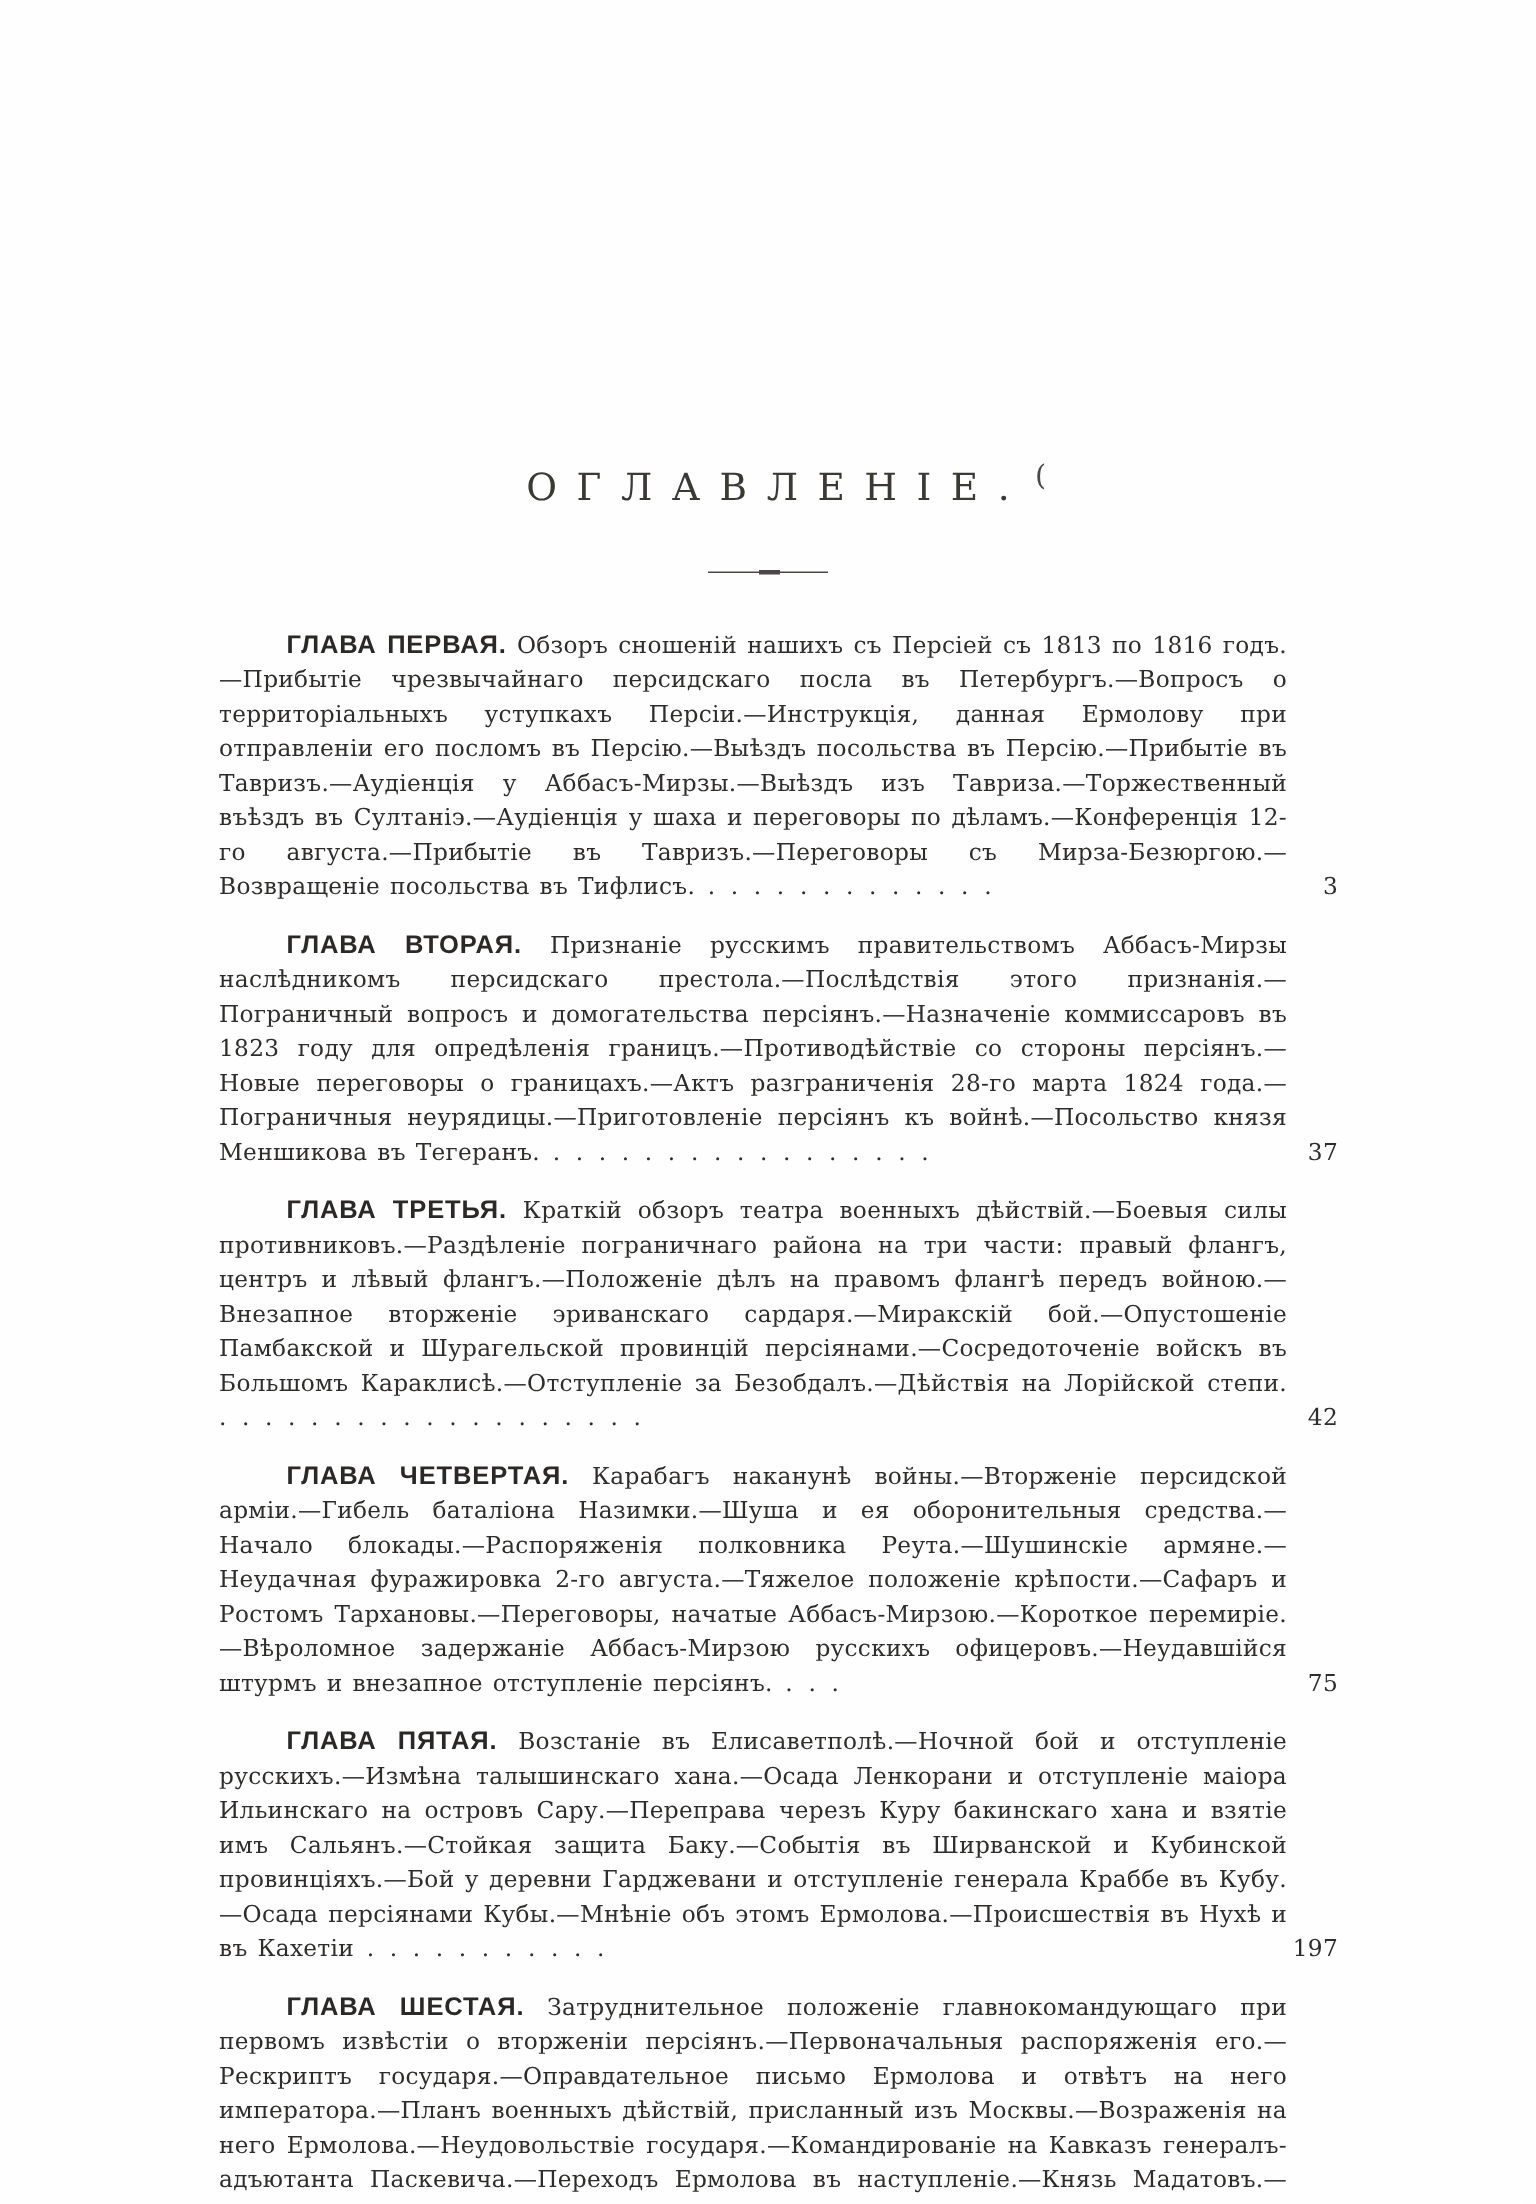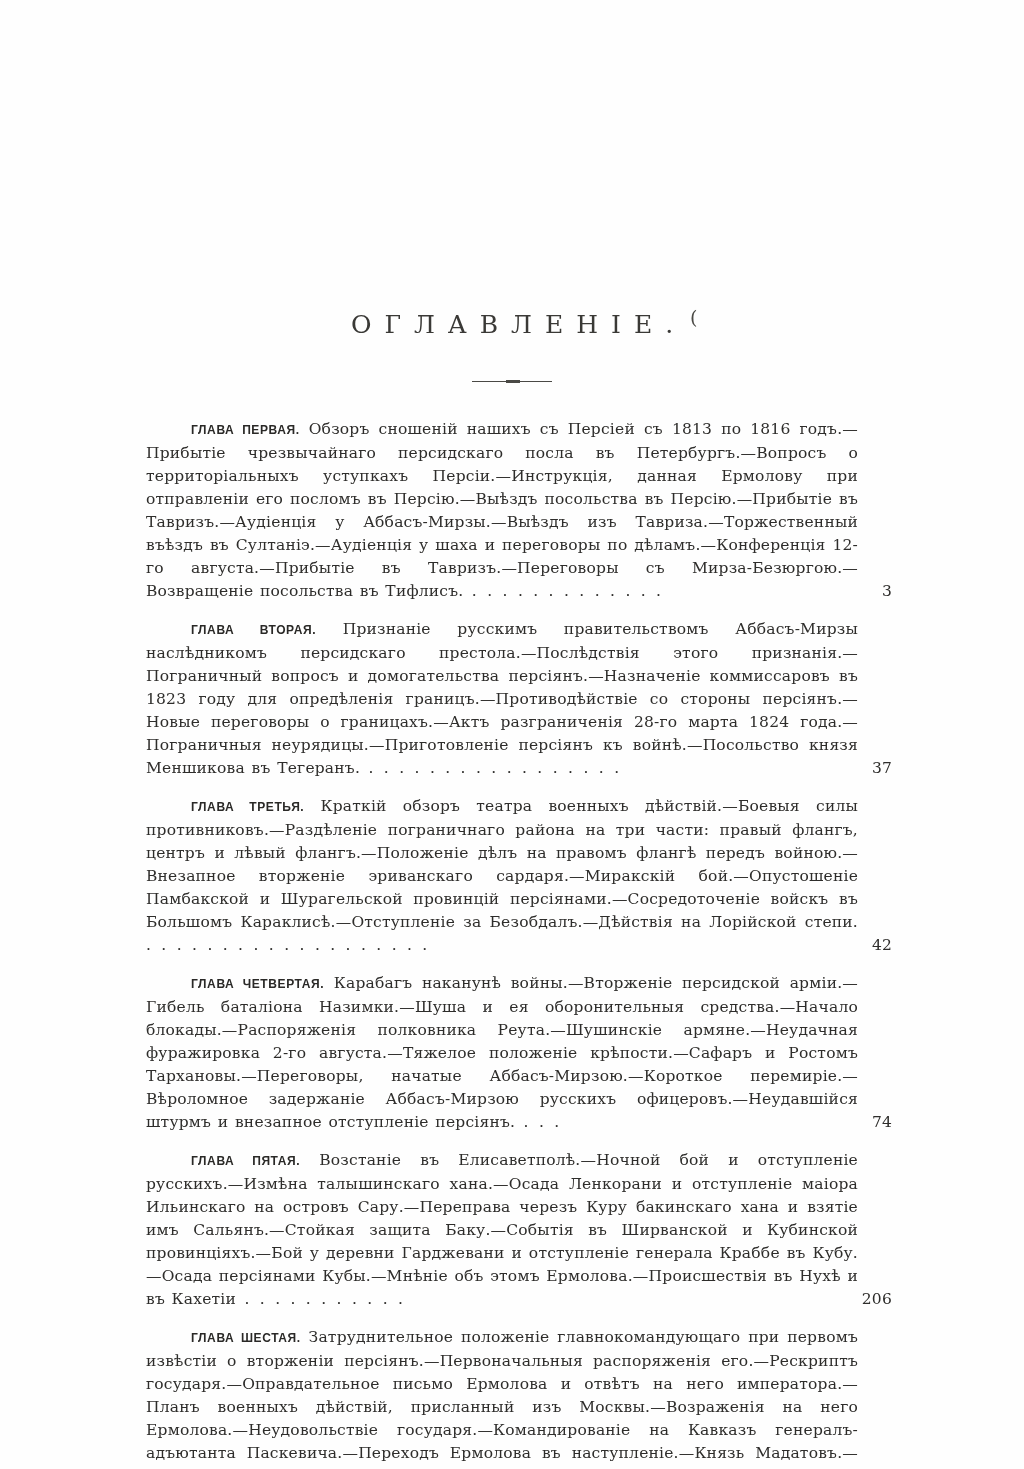--- a/index.html
+++ b/index.html
@@ -64,21 +64,21 @@
     word-spacing: 1.5px;
   }
   .entry {
     position: relative;
     margin: 0 0 15px 0;
     text-indent: 45px;
   }
   .chapter {
     font-family: "Liberation Sans", sans-serif;
     font-weight: bold;
-    font-size: 12px;
+    font-size: 17px;
     letter-spacing: 0.6px;
     color: #2a2927;
   }
   .leaders {
     letter-spacing: 2px;
     white-space: nowrap;
     overflow: hidden;
   }
   .pagenum {
     position: absolute;
@@ -113,26 +113,26 @@
       <span class="pagenum">37</span>
     </p>
 
     <p class="entry">
       <span class="chapter">ГЛАВА ТРЕТЬЯ.</span><span> Краткій обзоръ театра военныхъ дѣйствій.—Боевыя силы противниковъ.—Раздѣленіе пограничнаго района на три части: правый флангъ, центръ и лѣвый флангъ.—Положеніе дѣлъ на правомъ флангѣ передъ войною.—Внезапное вторженіе эриванскаго сардаря.—Миракскій бой.—Опустошеніе Памбакской и Шурагельской провинцій персіянами.—Сосредоточеніе войскъ въ Большомъ Караклисѣ.—Отступленіе за Безобдалъ.—Дѣйствія на Лорійской степи.</span><span class="leaders"> . . . . . . . .    . . . . . . . . . . .</span>
       <span class="pagenum">42</span>
     </p>
 
     <p class="entry">
       <span class="chapter">ГЛАВА ЧЕТВЕРТАЯ.</span><span> Карабагъ наканунѣ войны.—Вторженіе персидской арміи.—Гибель баталіона Назимки.—Шуша и ея оборонительныя средства.—Начало блокады.—Распоряженія полковника Реута.—Шушинскіе армяне.—Неудачная фуражировка 2-го августа.—Тяжелое положеніе крѣпости.—Сафаръ и Ростомъ Тархановы.—Переговоры, начатые Аббасъ-Мирзою.—Короткое перемиріе.—Вѣроломное задержаніе Аббасъ-Мирзою русскихъ офицеровъ.—Неудавшійся штурмъ и внезапное отступленіе персіянъ.</span><span class="leaders"> . . .</span>
-      <span class="pagenum">74</span>
+      <span class="pagenum">75</span>
     </p>
 
     <p class="entry">
       <span class="chapter">ГЛАВА ПЯТАЯ.</span><span> Возстаніе въ Елисаветполѣ.—Ночной бой и отступленіе русскихъ.—Измѣна талышинскаго хана.—Осада Ленкорани и отступленіе маіора Ильинскаго на островъ Сару.—Переправа черезъ Куру бакинскаго хана и взятіе имъ Сальянъ.—Стойкая защита Баку.—Событія въ Ширванской и Кубинской провинціяхъ.—Бой у деревни Гарджевани и отступленіе генерала Краббе въ Кубу.—Осада персіянами Кубы.—Мнѣніе объ этомъ Ермолова.—Происшествія въ Нухѣ и въ Кахетіи</span><span class="leaders"> . . . . . . . . . .   .</span>
-      <span class="pagenum">206</span>
+      <span class="pagenum">197</span>
     </p>
 
     <p class="entry">
       <span class="chapter">ГЛАВА ШЕСТАЯ.</span><span> Затруднительное положеніе главнокомандующаго при первомъ извѣстіи о вторженіи персіянъ.—Первоначальныя распоряженія его.—Рескриптъ государя.—Оправдательное письмо Ермолова и отвѣтъ на него императора.—Планъ военныхъ дѣйствій, присланный изъ Москвы.—Возраженія на него Ермолова.—Неудовольствіе государя.—Командированіе на Кавказъ генералъ-адъютанта Паскевича.—Переходъ Ермолова въ наступленіе.—Князь Мадатовъ.—Пораженіе имъ грузинскаго царевича Александра.—Шамхорскій бой и занятіе Елисаветполя.—Извѣстіе о наступленіи персидской арміи</span>
       
     </p>
 
   </div>
 </div>
 

